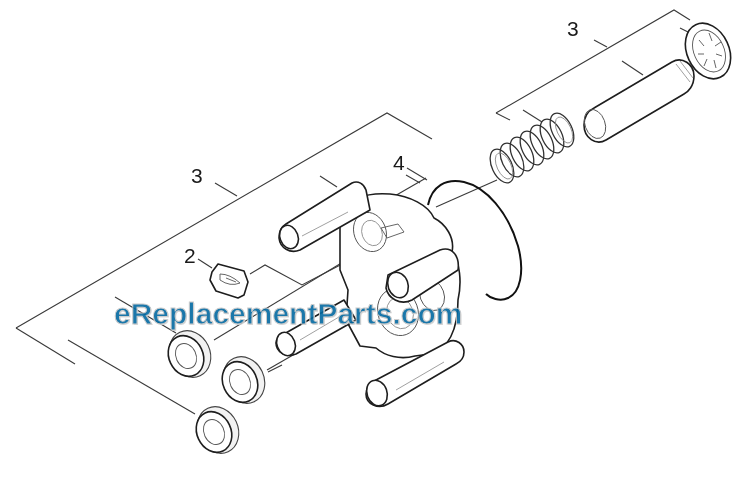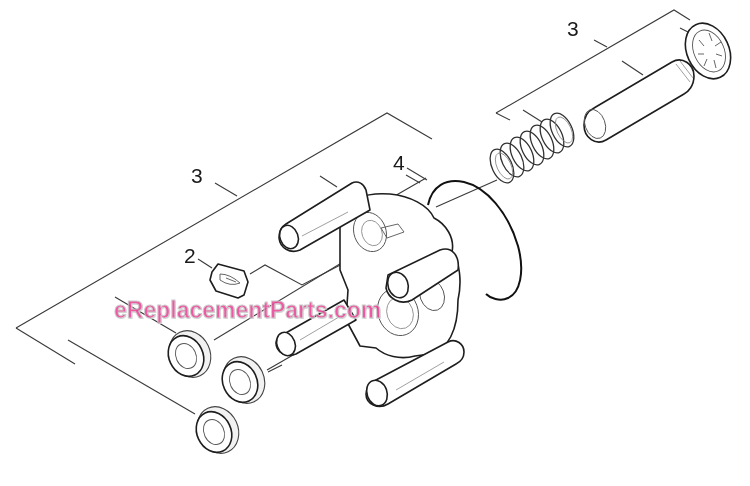--- a/index.html
+++ b/index.html
@@ -20,24 +20,24 @@
     .callout {
       position: absolute;
       font-size: 21px;
       color: #1a1a1a;
       line-height: 1;
     }
     .watermark {
       position: absolute;
       left: 114px;
       top: 297px;
-      font-size: 23px;
+      font-size: 30px;
       font-weight: bold;
       letter-spacing: 0px;
-      color: #ec4899;
+      color: #0369a1;
       -webkit-text-stroke: 1px #c8c8c8;
       text-shadow: 1px 1px 0 #d8d8d8;
       opacity: 0.9;
       white-space: nowrap;
       pointer-events: none;
     }
   </style>
 </head>
 <body>
 

